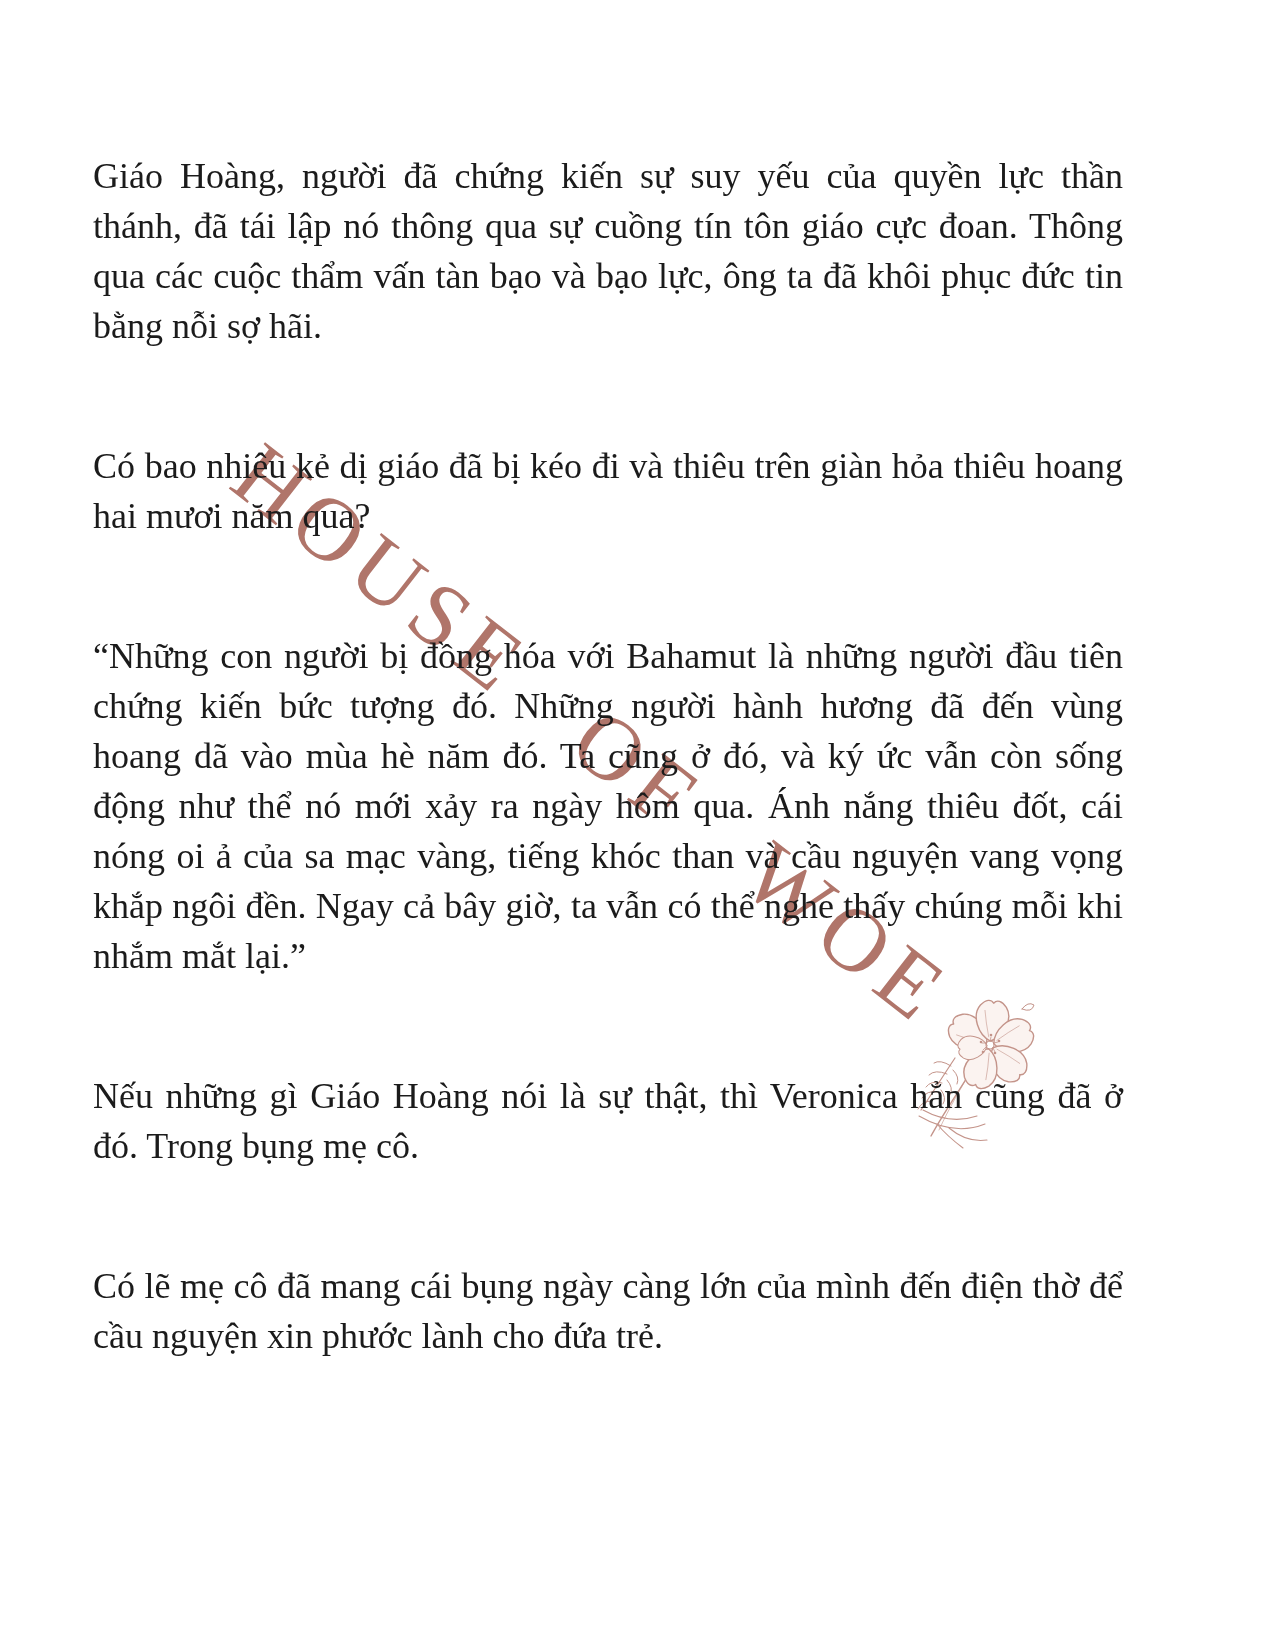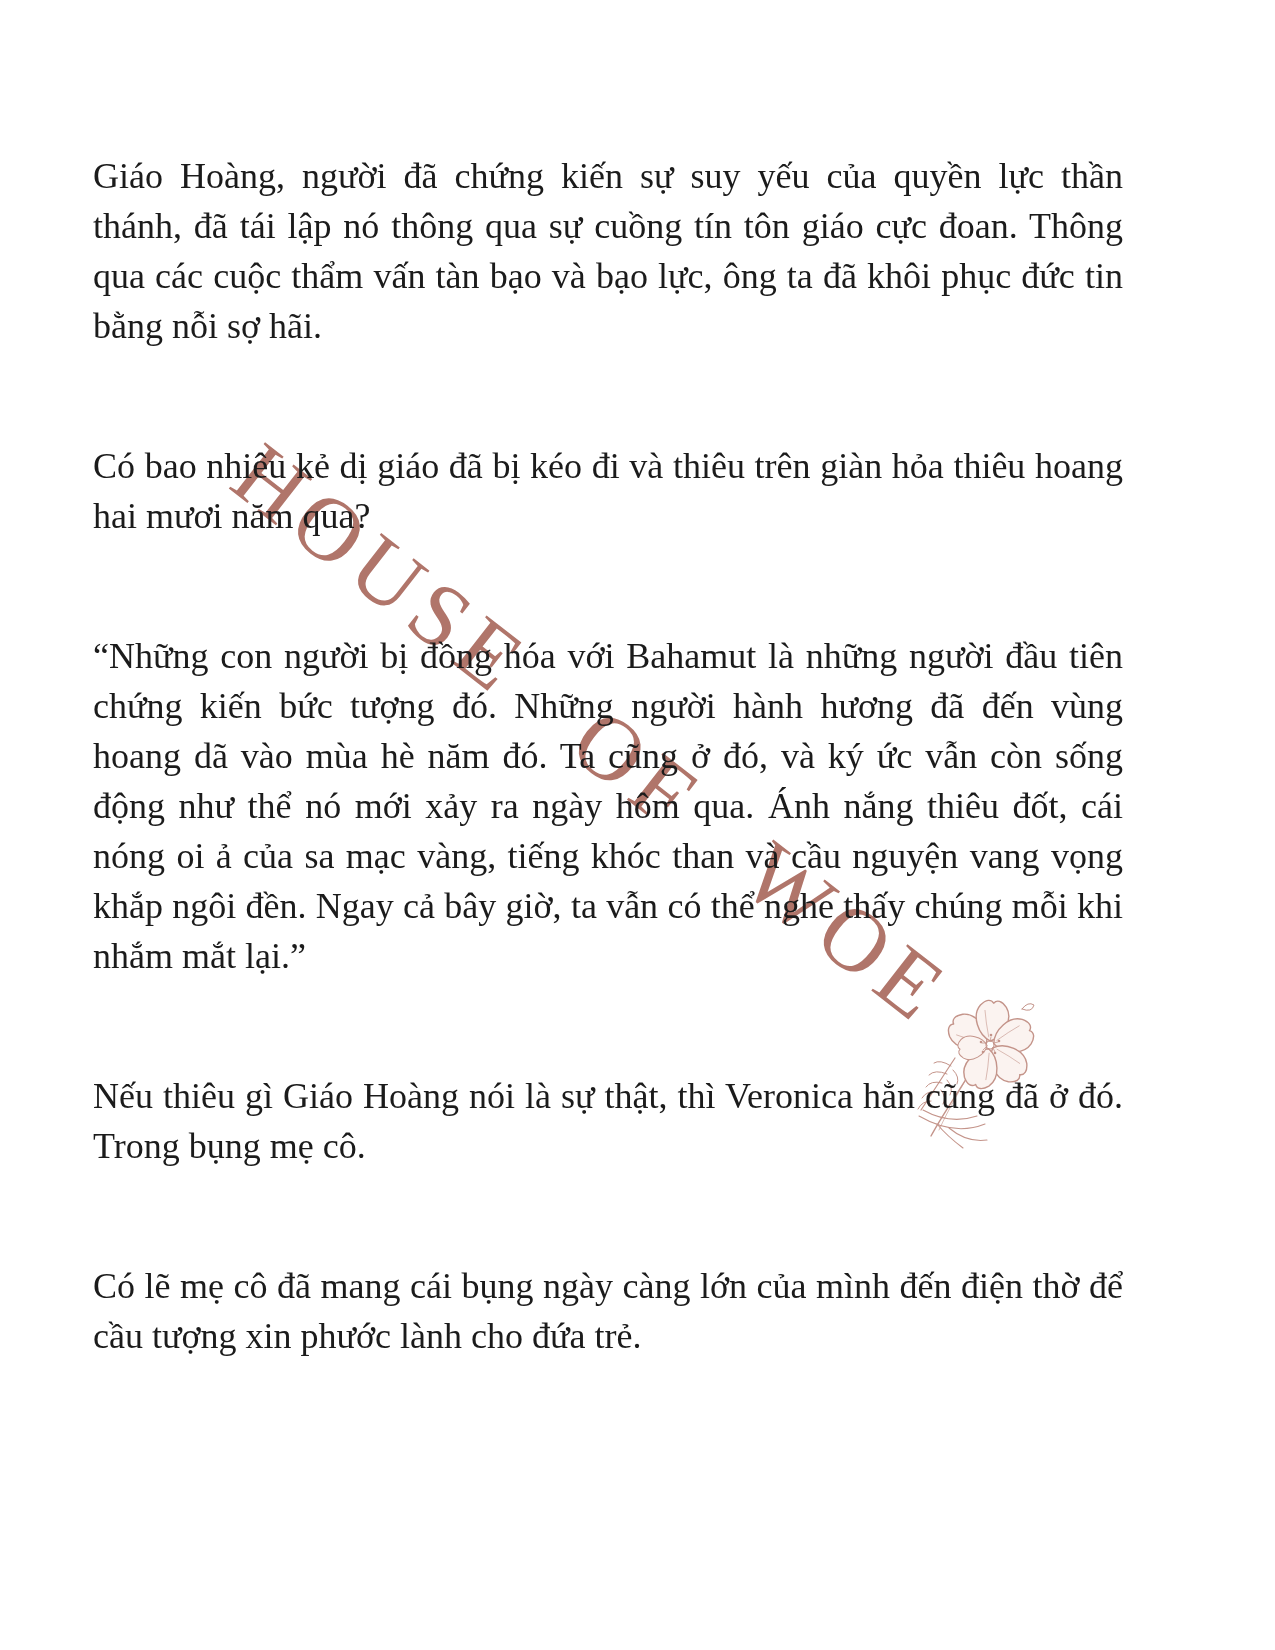--- a/index.html
+++ b/index.html
@@ -117,17 +117,17 @@
 
         <path d="M32 -36 q 6 -8 12 -4 q -2 8 -12 4" stroke-width="1"></path>
       </g>
     </svg>
   </div>
 
   <div class="content">
     <p class="para">Giáo Hoàng, người đã chứng kiến sự suy yếu của quyền lực thần thánh, đã tái lập nó thông qua sự cuồng tín tôn giáo cực đoan. Thông qua các cuộc thẩm vấn tàn bạo và bạo lực, ông ta đã khôi phục đức tin bằng nỗi sợ hãi.</p>
     <p class="para">Có bao nhiêu kẻ dị giáo đã bị kéo đi và thiêu trên giàn hỏa thiêu hoang hai mươi năm qua?</p>
     <p class="para">“Những con người bị đồng hóa với Bahamut là những người đầu tiên chứng kiến bức tượng đó. Những người hành hương đã đến vùng hoang dã vào mùa hè năm đó. Ta cũng ở đó, và ký ức vẫn còn sống động như thể nó mới xảy ra ngày hôm qua. Ánh nắng thiêu đốt, cái nóng oi ả của sa mạc vàng, tiếng khóc than và cầu nguyện vang vọng khắp ngôi đền. Ngay cả bây giờ, ta vẫn có thể nghe thấy chúng mỗi khi nhắm mắt lại.”</p>
-    <p class="para">Nếu thiêu gì Giáo Hoàng nói là sự thật, thì Veronica hẳn cũng đã ở đó. Trong bụng mẹ cô.</p>
-    <p class="para">Có lẽ mẹ cô đã mang cái bụng ngày càng lớn của mình đến điện thờ để cầu tượng xin phước lành cho đứa trẻ.</p>
+    <p class="para">Nếu những gì Giáo Hoàng nói là sự thật, thì Veronica hẳn cũng đã ở đó. Trong bụng mẹ cô.</p>
+    <p class="para">Có lẽ mẹ cô đã mang cái bụng ngày càng lớn của mình đến điện thờ để cầu nguyện xin phước lành cho đứa trẻ.</p>
   </div>
 
 </div>
 
 </body></html>

